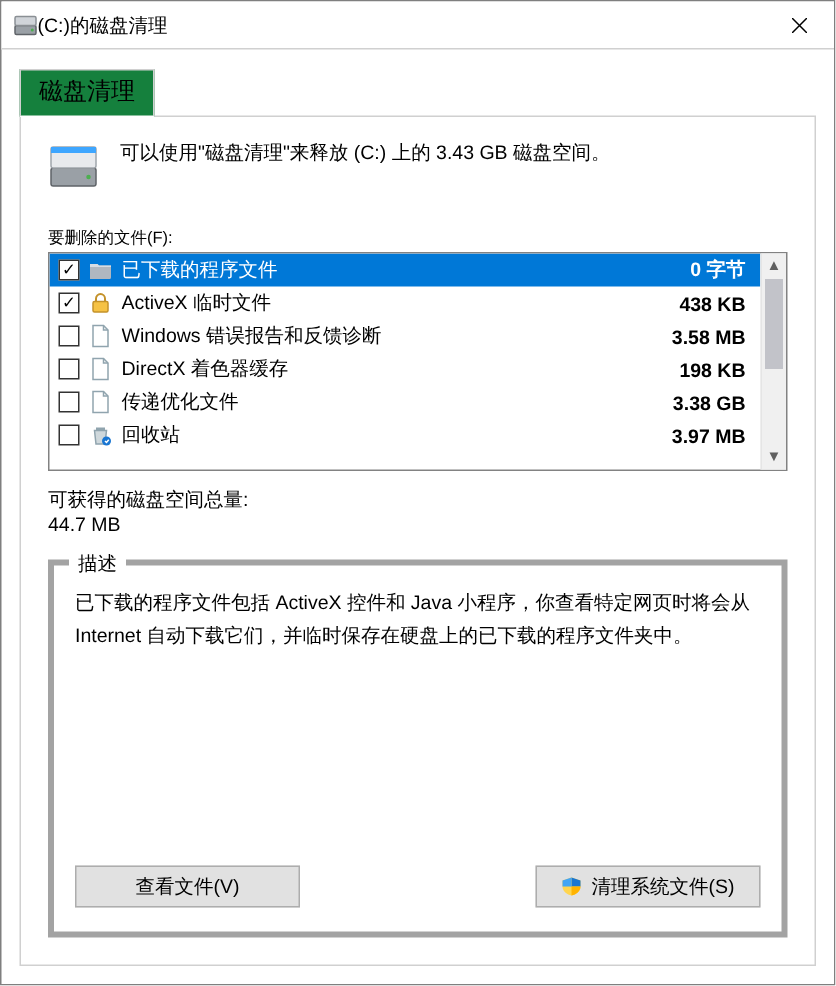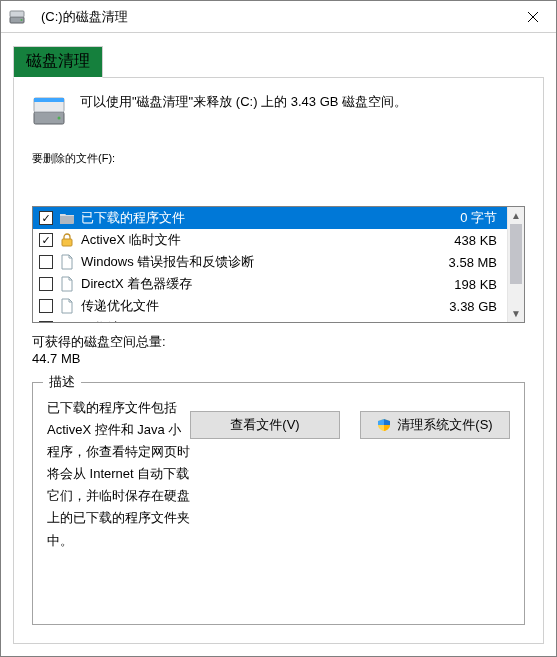--- a/index.html
+++ b/index.html
@@ -26,21 +26,21 @@
     display: flex;
     align-items: center;
     justify-content: space-between;
     padding: 0 0 0 8px;
     background: #fff;
     border-bottom: 1px solid #d0d0d0;
   }
   .titlebar-left {
     display: flex;
     align-items: center;
-    gap: 16px;
+    gap: 0;
   }
   .titlebar-icon svg { display: block; }
   .title-text { font-size: 13px; }
   .close-btn {
     width: 46px;
     height: 31px;
     display: flex;
     align-items: center;
     justify-content: center;
     cursor: pointer;
@@ -71,24 +71,23 @@
     display: flex;
     align-items: flex-start;
     gap: 14px;
     margin-bottom: 20px;
   }
   .drive-icon { flex: 0 0 auto; margin-top: 2px; }
   .intro-text { font-size: 13px; line-height: 1.5; }
   .section-label { font-size: 11px; margin-bottom: 2px; }
   .file-list {
     border: 1px solid #828282;
-    height: 117px;
-    display: flex;
-    background: #fff;
-    margin-top: 38px;
+    height: 146px;
+    display: flex;
+    background: #fff;
   }
   .file-list-inner {
     flex: 1;
     overflow: hidden;
   }
   .file-row {
     display: flex;
     align-items: center;
     height: 22px;
     padding: 0 6px 0 6px;
@@ -118,21 +117,21 @@
     font-size: 11px;
   }
   .file-row .ficon {
     width: 16px;
     flex: 0 0 16px;
     display: flex;
     align-items: center;
     justify-content: center;
   }
   .file-row .fname { flex: 1; white-space: nowrap; overflow: hidden; text-overflow: ellipsis; }
-  .file-row .fsize { flex: 0 0 auto; text-align: right; padding-right: 4px; }
+  .file-row .fsize { flex: 0 0 auto; text-align: right; padding-right: 4px; font-weight: bold; }
   .scrollbar {
     width: 17px;
     background: #f0f0f0;
     display: flex;
     flex-direction: column;
     border-left: 1px solid #e5e5e5;
   }
   .sb-btn {
     height: 17px;
     display: flex;
@@ -158,27 +157,27 @@
     cursor: pointer;
   }
   .total-row {
     display: flex;
     justify-content: center;
     margin-top: 10px;
     font-size: 13px;
     flex-direction: column;
   }
   .group-box {
-    border: 1px solid #a3a3a3;
+    border: 4px solid #a3a3a3;
     margin-top: 16px;
     padding: 14px 14px 16px 14px;
     position: relative;
     flex: 1;
     display: flex;
-    flex-direction: row;
+    flex-direction: column;
   }
   .group-caption {
     position: absolute;
     top: -10px;
     left: 10px;
     background: #fff;
     padding: 0 6px;
     font-size: 13px;
   }
   .desc-text {

